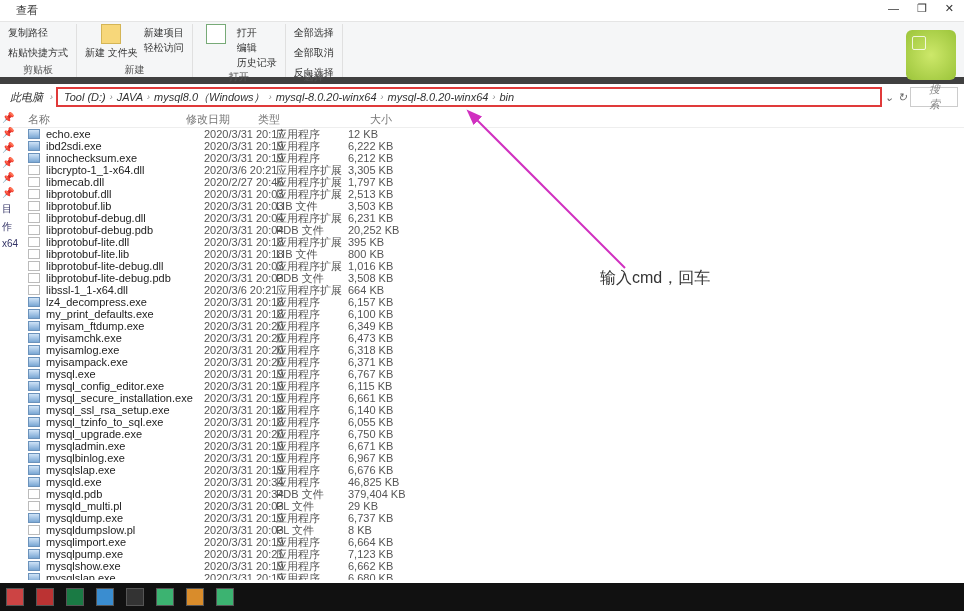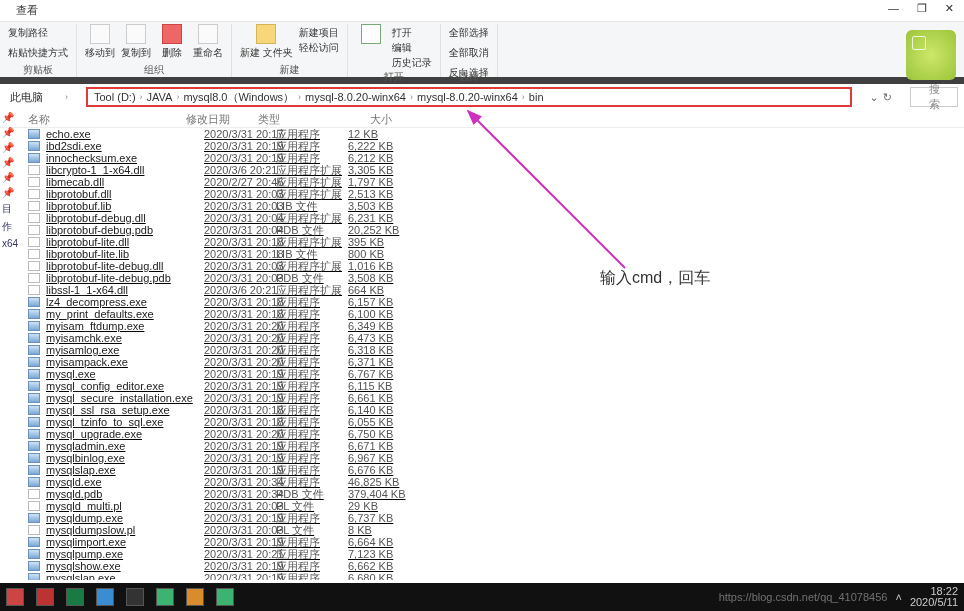--- a/index.html
+++ b/index.html
@@ -11,35 +11,35 @@
 .ribbon-group{display:flex;flex-direction:column;align-items:center;padding:0 8px;border-right:1px solid #e0e0e0;}
 .ribbon-group .items{display:flex;gap:6px;align-items:flex-start;height:44px;}
 .ribbon-group .group-label{font-size:10px;color:#555;margin-top:2px;}
 .rb-item{display:flex;flex-direction:column;align-items:center;gap:2px;min-width:30px;}
 .rb-item .ico{width:20px;height:20px;border:1px solid #ccc;background:#fafafa;}
 .rb-item .lbl{font-size:10px;color:#333;white-space:nowrap;}
 .rb-text-item{font-size:10px;color:#333;white-space:nowrap;line-height:14px;}
 .rb-small{display:flex;flex-direction:column;gap:1px;padding-top:2px;}
 .watermark{position:absolute;right:8px;top:30px;width:50px;height:50px;background:radial-gradient(circle,#cde86a,#9bc43a);border-radius:6px;}
 .watermark::after{content:"";position:absolute;left:6px;top:6px;width:12px;height:12px;border:1px solid rgba(255,255,255,0.8);border-radius:2px;}
-.address-row{height:26px;display:flex;align-items:center;padding:3px 6px;gap:18px;}
+.address-row{height:26px;display:flex;align-items:center;padding:3px 6px;gap:3px;font-style:italic;}
 .address-row .lbl{color:#333;padding:0 4px;white-space:nowrap;}
 .address-bar{flex:1;height:20px;border:2px solid #e03a3a;display:flex;align-items:center;padding:0 6px;gap:4px;overflow:hidden;}
 .crumb{color:#333;white-space:nowrap;}
 .sep{color:#888;font-size:9px;}
 .addr-tools{display:flex;gap:4px;align-items:center;color:#666;}
 .search-box{width:48px;height:20px;border:1px solid #ccc;color:#888;padding:0 18px;display:flex;align-items:center;}
 .headers{display:flex;height:18px;border-bottom:1px solid #eee;color:#777;align-items:flex-end;padding-left:28px;}
 .col-name{width:158px;}
 .col-date{width:72px;}
 .col-type{width:72px;}
 .col-size{width:70px;text-align:right;padding-right:8px;}
 .sidebar{position:absolute;left:0;top:110px;width:20px;height:470px;}
 .sidebar .pin{color:#336;font-size:10px;padding:2px;}
-.file-list{position:absolute;left:20px;top:128px;right:0;height:452px;overflow:hidden;text-decoration:underline;}
+.file-list{position:absolute;left:20px;top:128px;right:0;height:452px;overflow:hidden;}
 .row{display:flex;align-items:center;height:12px;padding-left:8px;}
 .row .ico{width:12px;height:10px;margin-right:6px;display:inline-block;}
 .ico-exe{background:linear-gradient(#cfe3f7,#7aa7d4);border:1px solid #6b92bb;}
 .ico-dll{background:#fff;border:1px solid #bbb;}
 .ico-lib{background:#fff;border:1px solid #bbb;}
 .ico-pdb{background:#fff;border:1px solid #bbb;}
 .ico-pl{background:#fff;border:1px solid #bbb;}
 .row .name{width:158px;color:#222;white-space:nowrap;overflow:hidden;}
 .row .date{width:72px;color:#555;white-space:nowrap;}
 .row .type{width:72px;color:#555;white-space:nowrap;}
@@ -67,41 +67,20 @@
   <div class="ribbon-group">
     <div class="items rb-small">
       <span class="rb-text-item">复制路径</span>
       <span class="rb-text-item">粘贴快捷方式</span>
     </div>
     <div class="group-label">剪贴板</div>
   </div>
   <div class="ribbon-group">
     <div class="items">
       <div class="rb-item">
-          <div class="ico"></div>
-          <div class="lbl">移动到</div>
-        </div>
-      <div class="rb-item">
-          <div class="ico"></div>
-          <div class="lbl">复制到</div>
-        </div>
-      <div class="rb-item">
-          <div class="ico" style="background:#e66;border-color:#c44"></div>
-          <div class="lbl">删除</div>
-        </div>
-      <div class="rb-item">
-          <div class="ico"></div>
-          <div class="lbl">重命名</div>
-        </div>
-    </div>
-    <div class="group-label">组织</div>
-  </div>
-  <div class="ribbon-group">
-    <div class="items">
-      <div class="rb-item">
           <div class="ico" style="background:#f7d77a;border-color:#d4b556"></div>
           <div class="lbl">新建
 文件夹</div>
         </div>
       <div class="rb-small">
         <span class="rb-text-item">新建项目</span>
         <span class="rb-text-item">轻松访问</span>
       </div>
     </div>
     <div class="group-label">新建</div>
@@ -454,21 +433,13 @@
 
 <div class="taskbar">
   <div class="task-ico" style="background:#c44"></div>
   <div class="task-ico" style="background:#b33"></div>
   <div class="task-ico" style="background:#1a7a44"></div>
   <div class="task-ico" style="background:#3a8dd0"></div>
   <div class="task-ico" style="background:#333"></div>
   <div class="task-ico" style="background:#3cb371"></div>
   <div class="task-ico" style="background:#d98c2b"></div>
   <div class="task-ico" style="background:#3cb371"></div>
-  <div class="task-right">
-    <span style="opacity:0.5">https://blog.csdn.net/qq_41078456</span>
-    <span>˄</span>
-    <div class="clock">
-      <span>18:22</span>
-      <span>2020/5/11</span>
-    </div>
-  </div>
 </div>
 
 </body></html>

